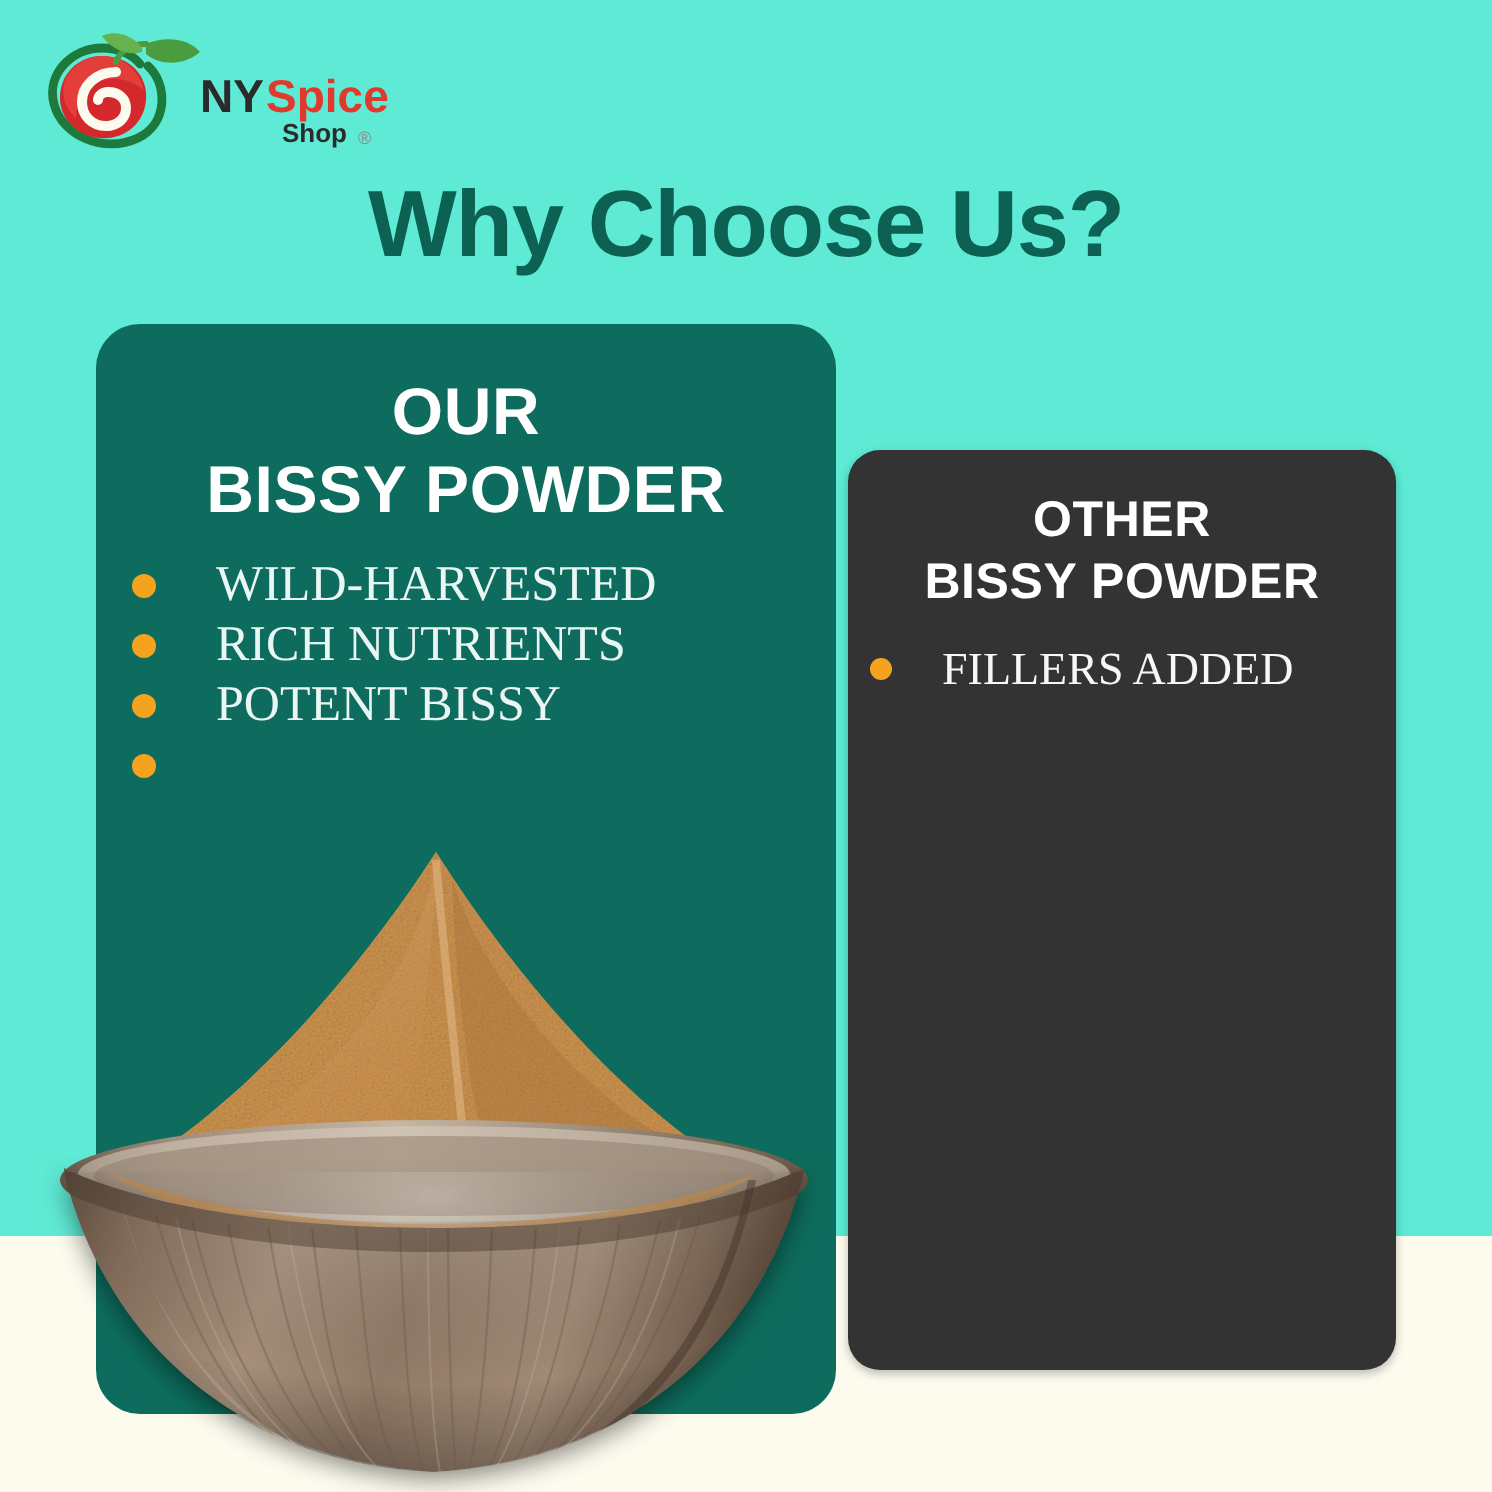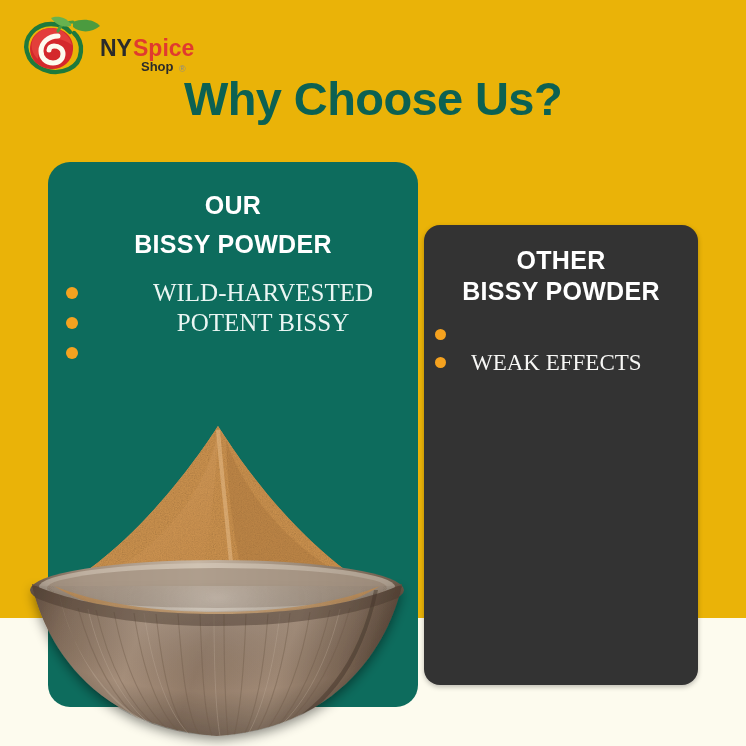--- a/index.html
+++ b/index.html
@@ -2,29 +2,29 @@
 <html><head>
 <meta charset="utf-8">
 <style>
   html,body{margin:0;padding:0;}
   body{
     width:746px;height:746px;overflow:hidden;
     background:#fdfbee;
     font-family:"Liberation Sans", sans-serif;
     -webkit-font-smoothing:antialiased;
   }
-  #stage{position:relative;width:746px;height:618px;background:#eab308;}
+  #stage{position:relative;width:746px;height:618px;background:#5eead4;}
 
   
   #logo{position:absolute;left:18px;top:16px;width:190px;height:62px;}
   #logo svg{display:block;}
 
   
   #headline{
-    position:absolute;left:0;top:71px;width:746px;
+    position:absolute;left:0;top:84px;width:746px;
     text-align:center;
     font-size:47px;line-height:56px;
     font-weight:bold;
     letter-spacing:-0.6px;
     color:#0c6152;
   }
 
   
   .card{position:absolute;border-radius:16px;}
   #card-other{
@@ -43,21 +43,21 @@
   .card-head{
     text-align:center;
     font-weight:bold;
     color:#ffffff;
     letter-spacing:.3px;
     position:relative;
     z-index:3;
   }
   #head-our{
     margin:24px 18px 0 18px;
-    font-size:25px;line-height:39px;
+    font-size:33px;line-height:39px;
   }
   #head-other{
     margin:20px 12px 0 12px;
     font-size:25px;line-height:31px;
   }
 
   
   ul.blist{list-style:none;margin:0;padding:0;position:relative;z-index:3;}
   ul.blist li{
     position:relative;
@@ -65,21 +65,21 @@
     font-weight:normal;
     white-space:nowrap;
   }
   ul.blist li .dot{
     position:absolute;
     border-radius:50%;
     background:#f5a21f;
   }
   ul.blist li .txt{display:inline-block;}
 
-  #list-our{margin:14px 0 0 0;padding-left:0;text-align:center;}
+  #list-our{margin:14px 0 0 0;padding-left:0;}
   #list-our li{
     height:30px;line-height:30px;
     font-size:25px;
     color:#eaf6f3;
     padding-left:42px;
     margin-left:18px;
   }
   #list-our li .dot{width:12px;height:12px;left:0px;top:9px;}
 
   #list-other{margin:14px 0 0 0;padding-left:0;}
@@ -129,37 +129,38 @@
   <div id="headline">Why Choose Us?</div>
 
   <div class="card" id="card-other">
     <div class="card-head" id="head-other">
       <div>OTHER</div>
       <div>BISSY POWDER</div>
     </div>
     <ul class="blist" id="list-other">
       <li>
         <span class="dot"></span>
-      </li>
-      <li>
-        <span class="dot"></span>
-        <span class="txt">WEAK EFFECTS</span>
+        <span class="txt">FILLERS ADDED</span>
       </li>
     </ul>
   </div>
 
   <div class="card" id="card-our">
     <div class="card-head" id="head-our">
       <div>OUR</div>
       <div>BISSY POWDER</div>
     </div>
     <ul class="blist" id="list-our">
       <li>
         <span class="dot"></span>
         <span class="txt">WILD-HARVESTED</span>
+      </li>
+      <li>
+        <span class="dot"></span>
+        <span class="txt">RICH NUTRIENTS</span>
       </li>
       <li>
         <span class="dot"></span>
         <span class="txt">POTENT BISSY</span>
       </li>
       <li>
         <span class="dot"></span>
       </li>
     </ul>
   </div>

